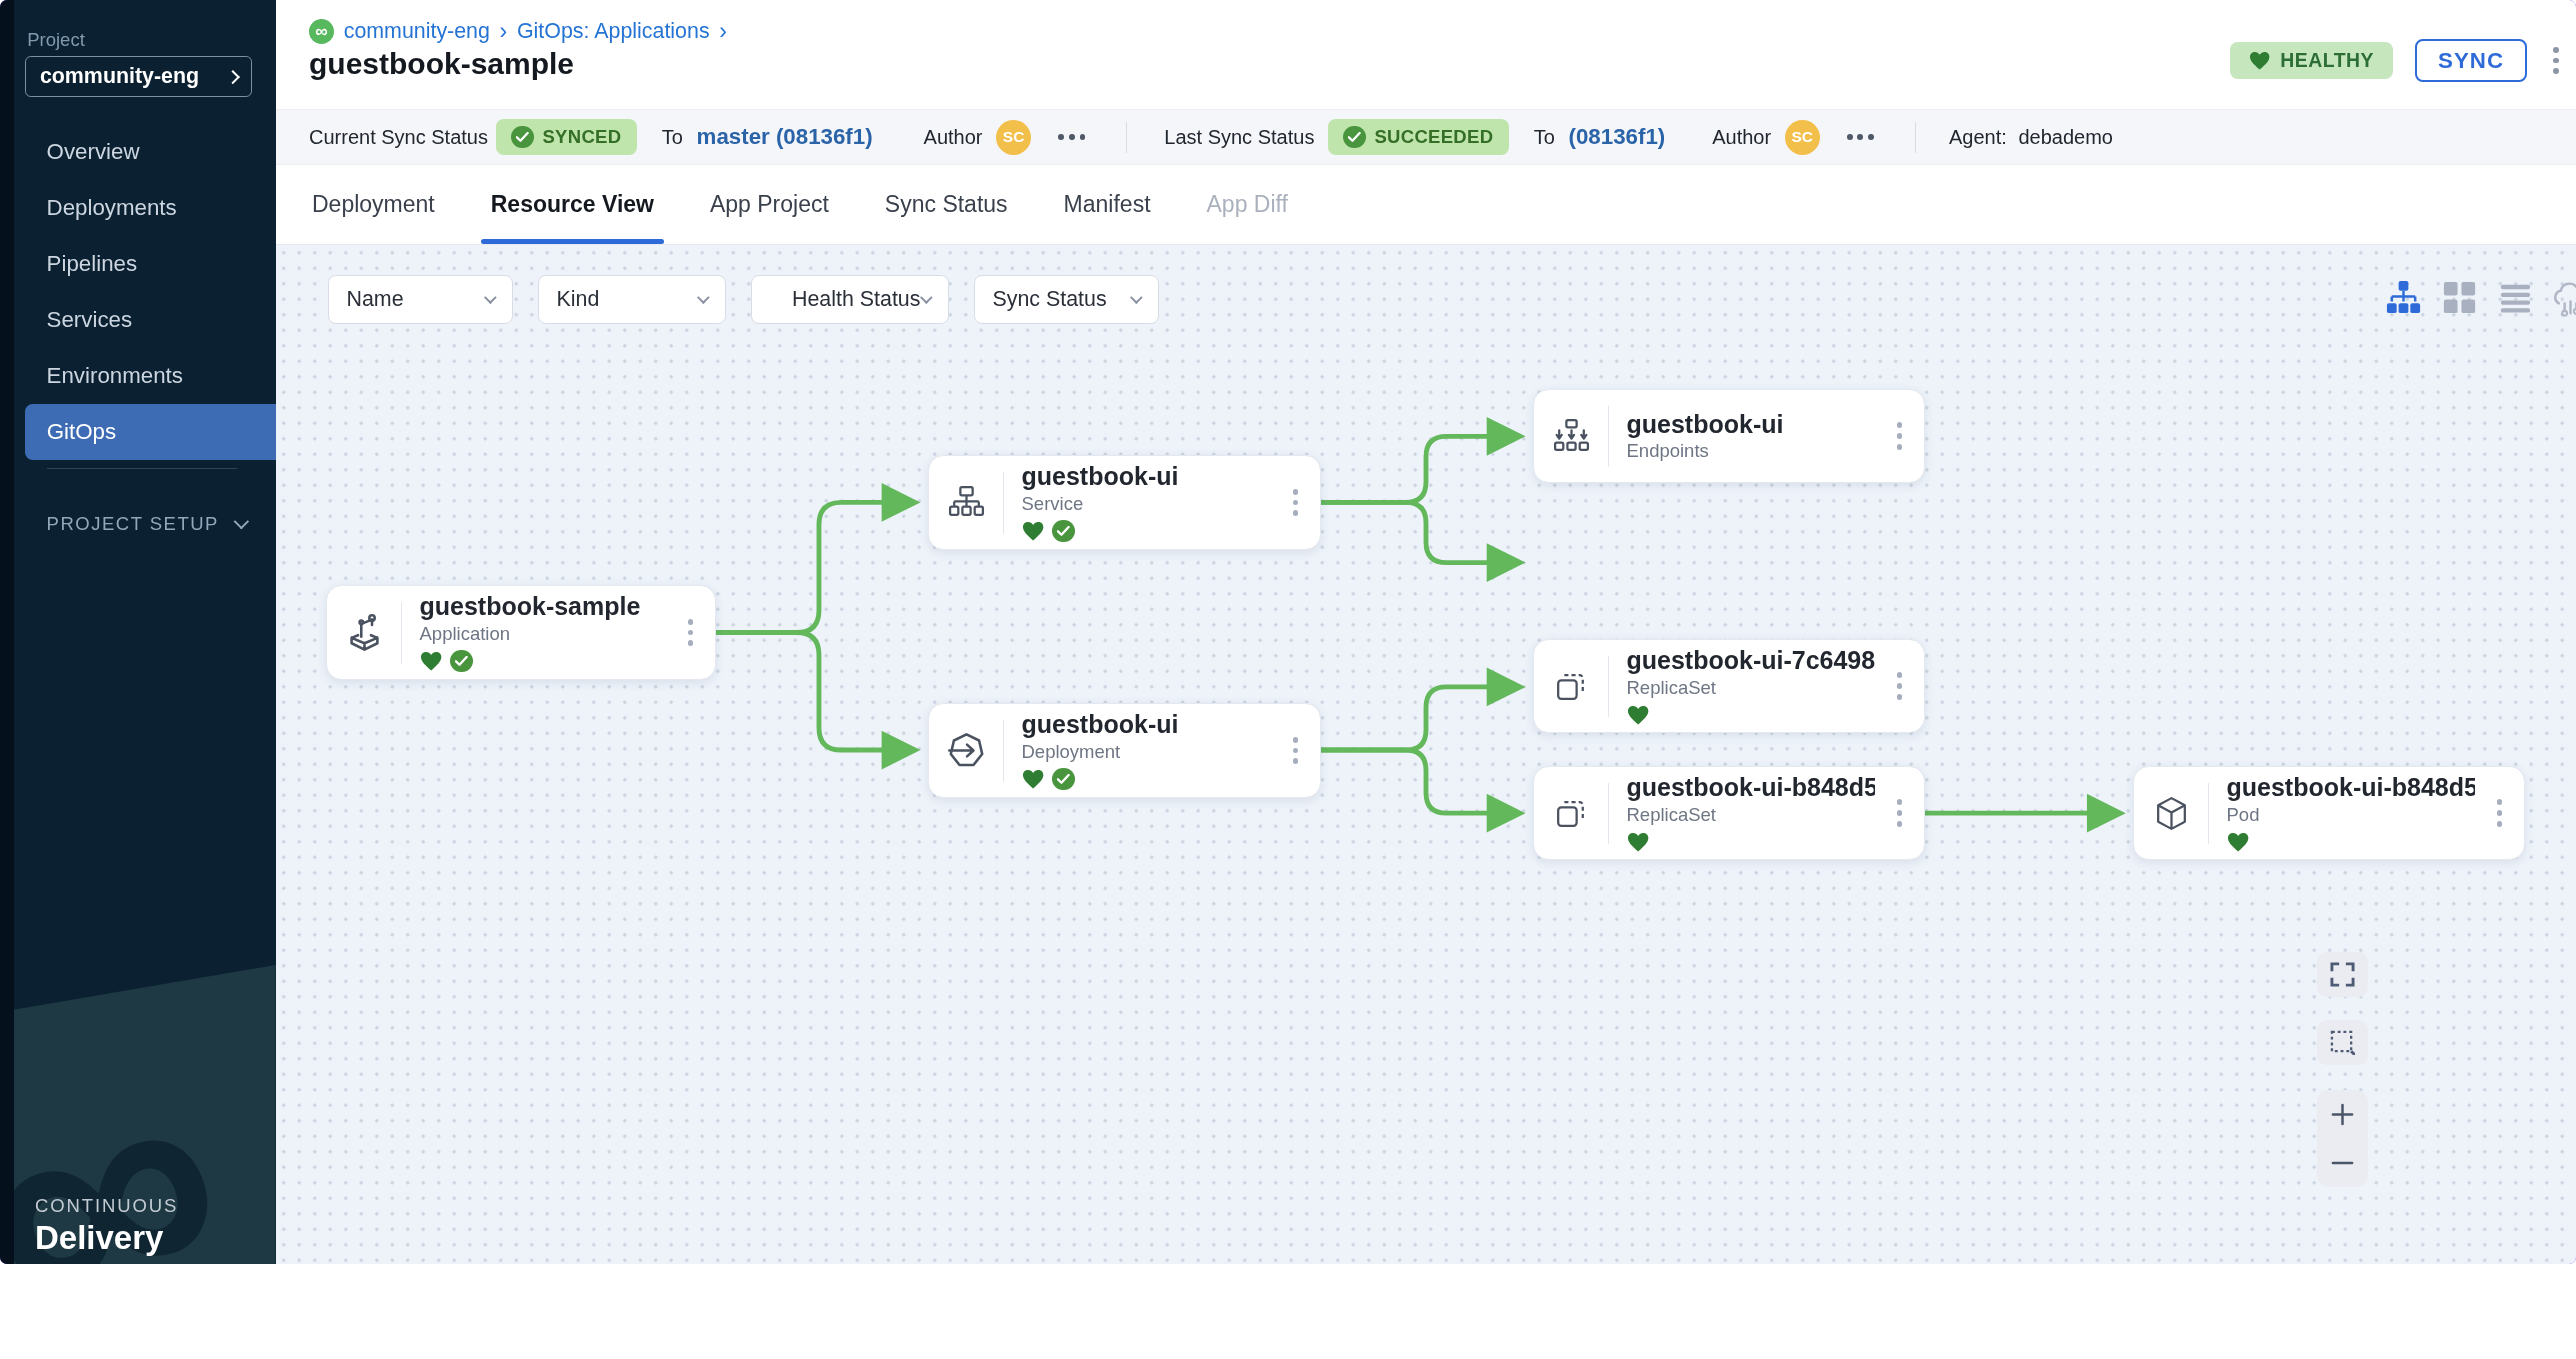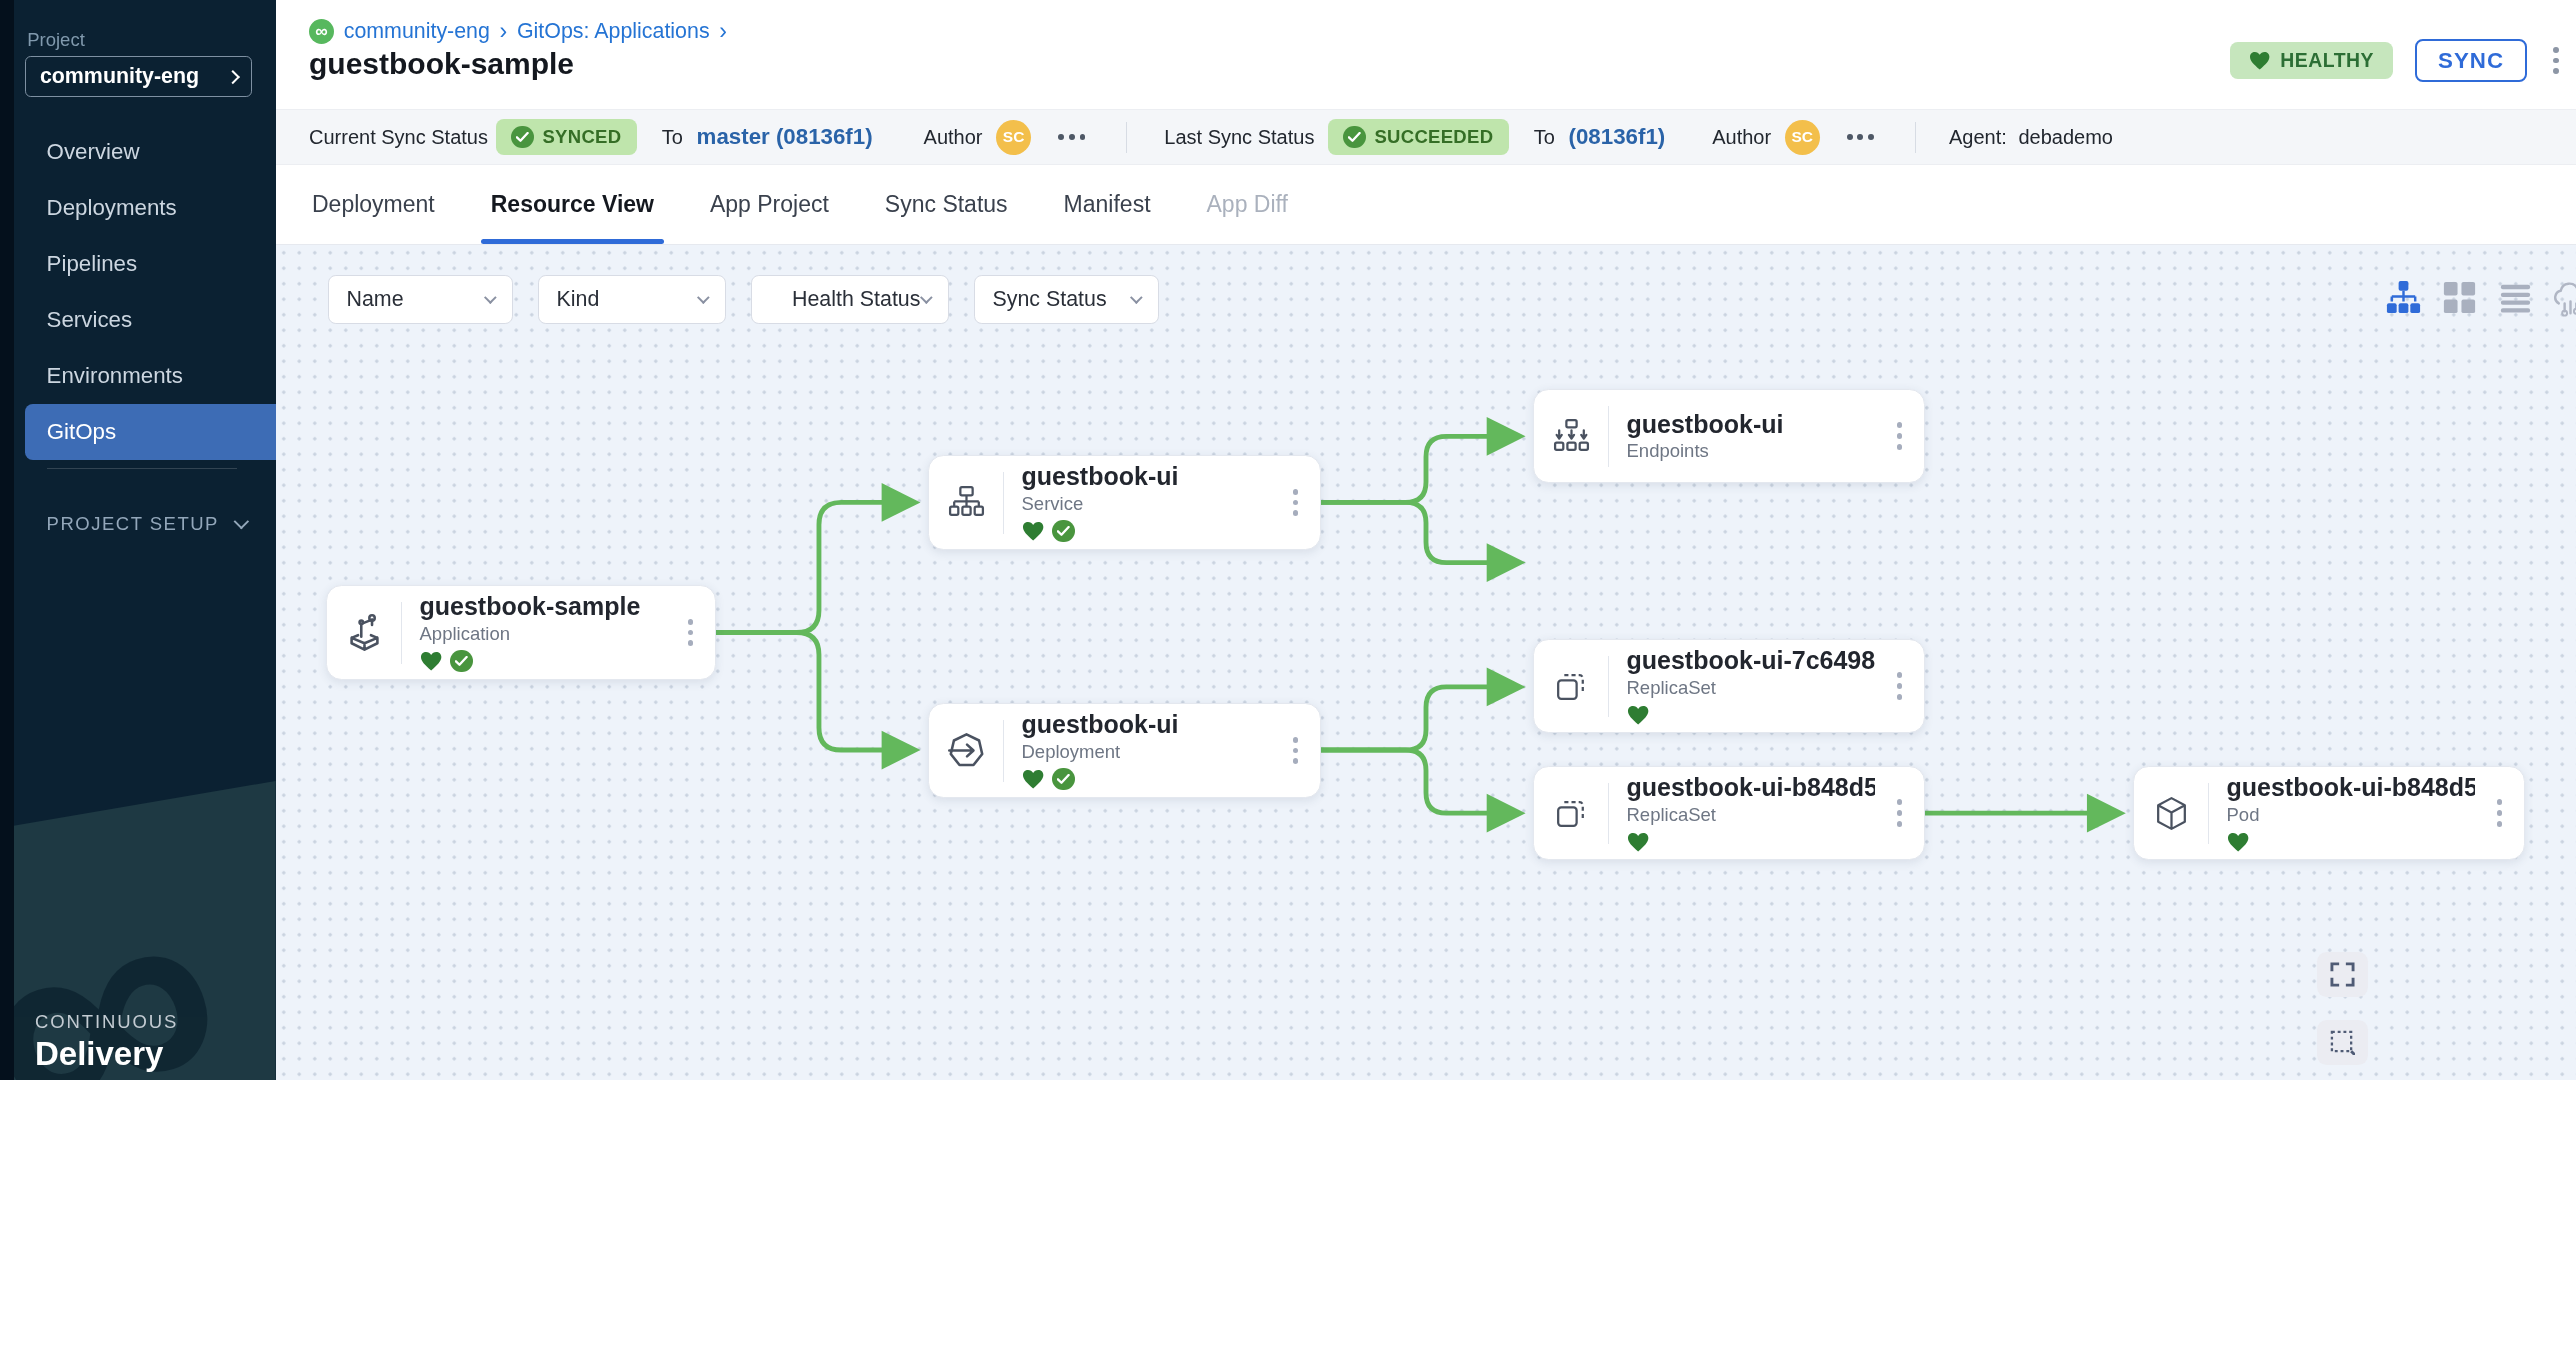--- a/index.html
+++ b/index.html
@@ -1,17 +1,17 @@
 <!DOCTYPE html>
 <html><head>
 <meta charset="utf-8">
 <style>
   * { margin:0; padding:0; box-sizing:border-box; }
   body { font-family:"Liberation Sans", sans-serif; background:#fff; }
-  .app { position:relative; width:2576px; height:1080px; overflow:hidden; background:#6d28d9; }
+  .app { position:relative; width:2576px; height:1264px; overflow:hidden; background:#6d28d9;border-radius:7px; }
 
   
   .edge-strip { position:absolute; left:0; top:0; width:13.6px; height:100%; background:#04101c; }
   .sidebar { position:absolute; left:13.6px; top:0; width:262px; height:100%; background:#0b2132; }
   .proj-label { position:absolute; left:13.6px; top:29px; font-size:18.5px; color:#8099ad; }
   .proj-select { position:absolute; left:11.7px; top:56px; width:227px; height:41px; border:1.5px solid #7e90a2;
     border-radius:5.8px; display:flex; align-items:center; justify-content:space-between; padding:0 13.6px;
     color:#fff; font-size:21.4px; font-weight:600; cursor:pointer; }
   .chev-right { width:9.7px; height:9.7px; border-right:2.9px solid #fff; border-top:2.9px solid #fff; transform:rotate(45deg); }
   .nav { position:absolute; top:124px; left:0; right:0; }

